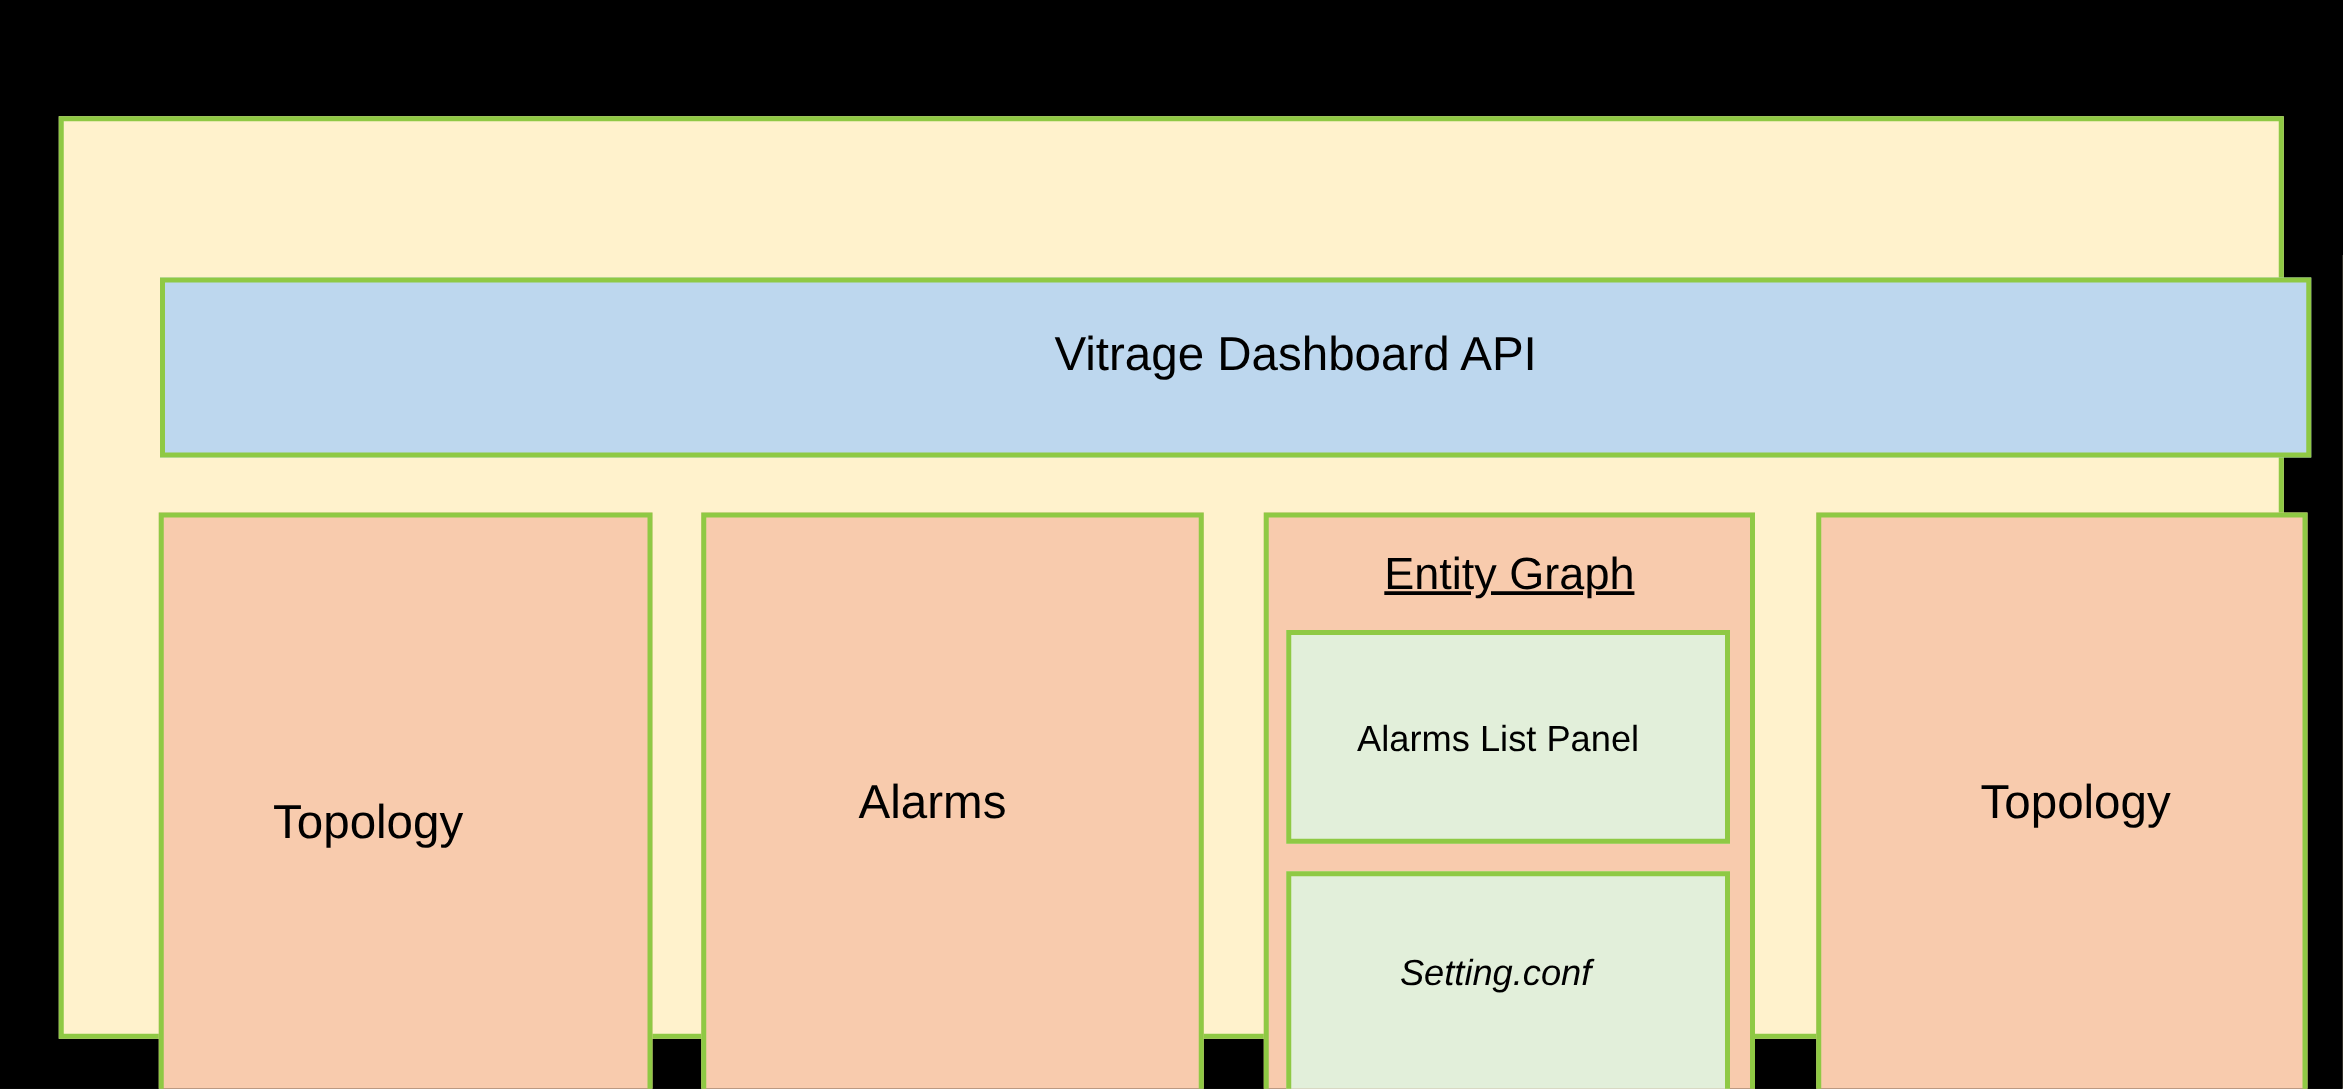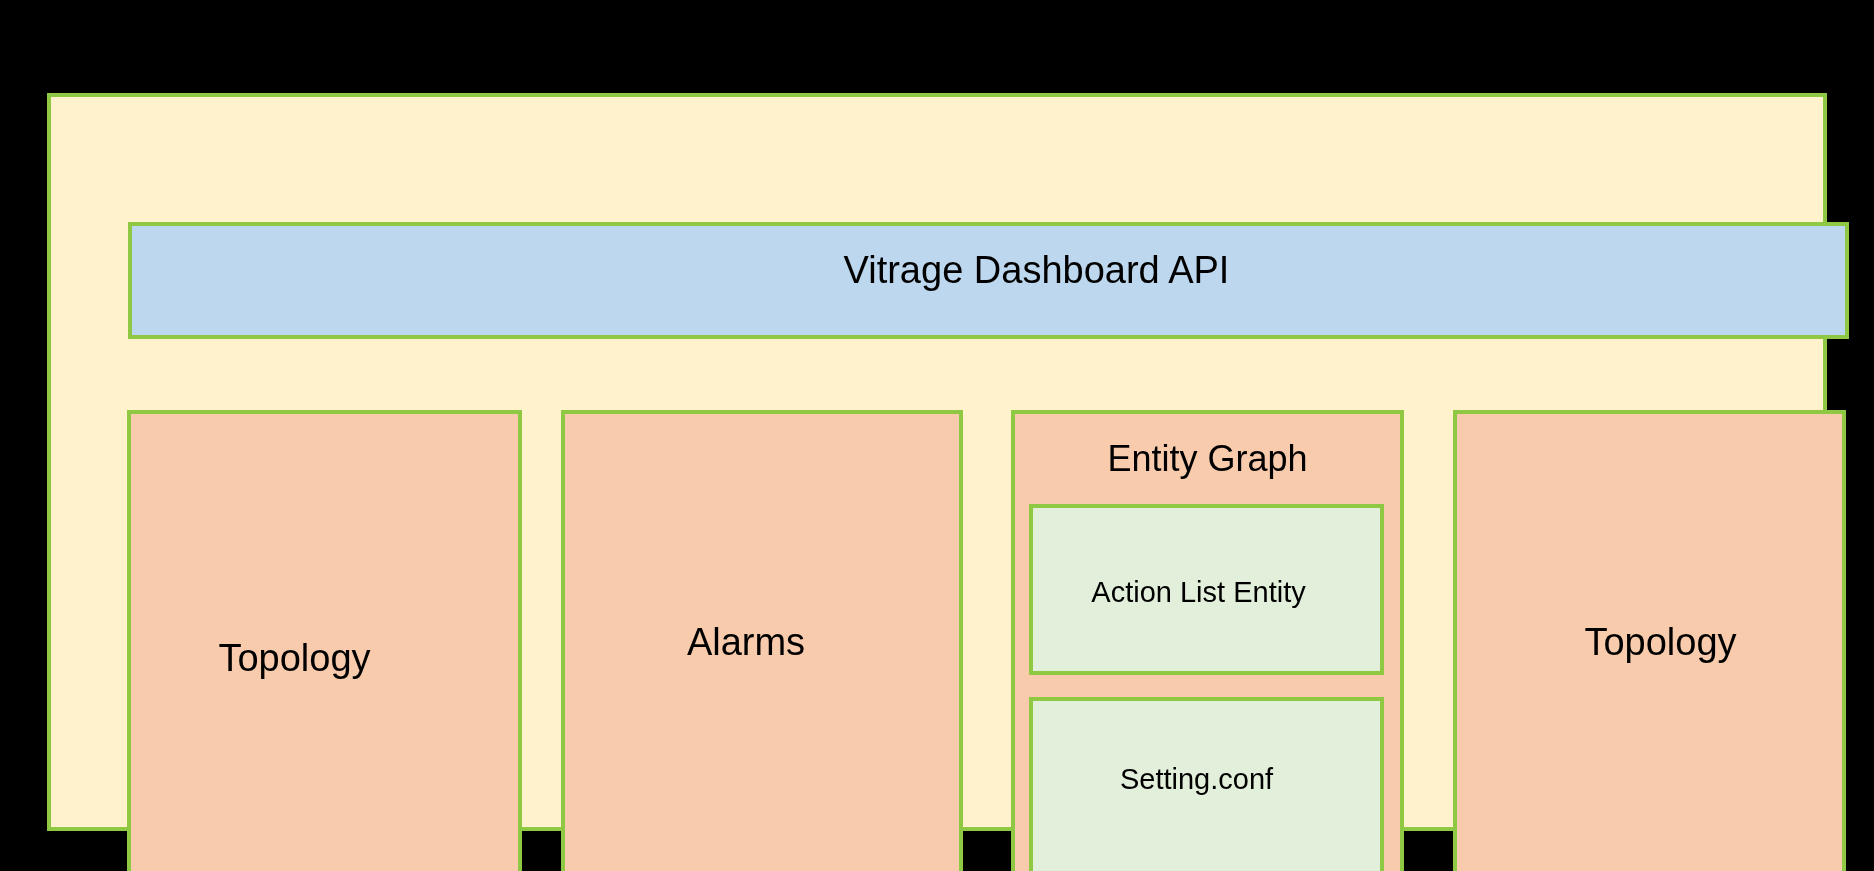--- a/index.html
+++ b/index.html
@@ -33,21 +33,21 @@
   }
   .box {
     position: absolute;
     border: 4px solid var(--border-green);
     display: flex;
     align-items: center;
     justify-content: center;
   }
   .api-box {
     left: 77px; top: 125px;
-    width: 1721px; height: 117px;
+    width: 1721px; height: 144px;
     background: var(--api-fill);
   }
   .api-box .label {
     font-size: 38px;
     transform: translate(48px, -10px);
   }
   .panel {
     top: 313px; height: 479px;
     background: var(--panel-fill);
   }
@@ -57,34 +57,35 @@
   .panel-entity    { left: 960px;  width: 393px;
                      display: block; }
   .panel-templates { left: 1402px; width: 393px; }
   .panel-topology .label  { transform: translate(-30px, -7px); margin-top: 32px; }
   .panel-alarms .label    { transform: translate(-16px, -7px); text-align: right; }
   .panel-templates .label { transform: translate(11px, -7px); }
   .panel-title {
     height: 90px;
     display: flex; align-items: center; justify-content: center;
     font-size: 36px;
+    text-decoration: underline;
   }
   .subpanel {
     position: absolute;
     left: 14px;
     width: 355px;
     background: var(--subpanel-fill);
     border: 4px solid var(--border-green);
     display: flex; align-items: center; justify-content: center;
   }
   .subpanel .label { font-size: 29px; }
   .subpanel-action  { top: 90px;  height: 171px; }
   .subpanel-action .label { transform: translate(-8px, 3px); }
   .subpanel-setting { top: 283px; height: 180px; }
-  .subpanel-setting .label { transform: translate(-10px, -8px); }
+  .subpanel-setting .label { transform: translate(-10px, -8px); font-style: italic; }
 </style>
 </head>
 <body>
 
 <div class="stage">
   <div class="container">
 
     <div class="box api-box">
       <span class="label">Vitrage Dashboard API</span>
     </div>
@@ -94,21 +95,21 @@
     </div>
 
     <div class="box panel panel-alarms">
       <span class="label">Alarms</span>
     </div>
 
     <div class="box panel panel-entity">
       <div class="panel-title">Entity Graph</div>
 
       <div class="subpanel subpanel-action">
-        <span class="label">Action List Entity</span>
+        <span class="label">Alarms List Panel</span>
       </div>
 
       <div class="subpanel subpanel-setting">
         <span class="label">Setting.conf</span>
       </div>
     </div>
 
     <div class="box panel panel-templates">
       <span class="label">Topology</span>
     </div>

